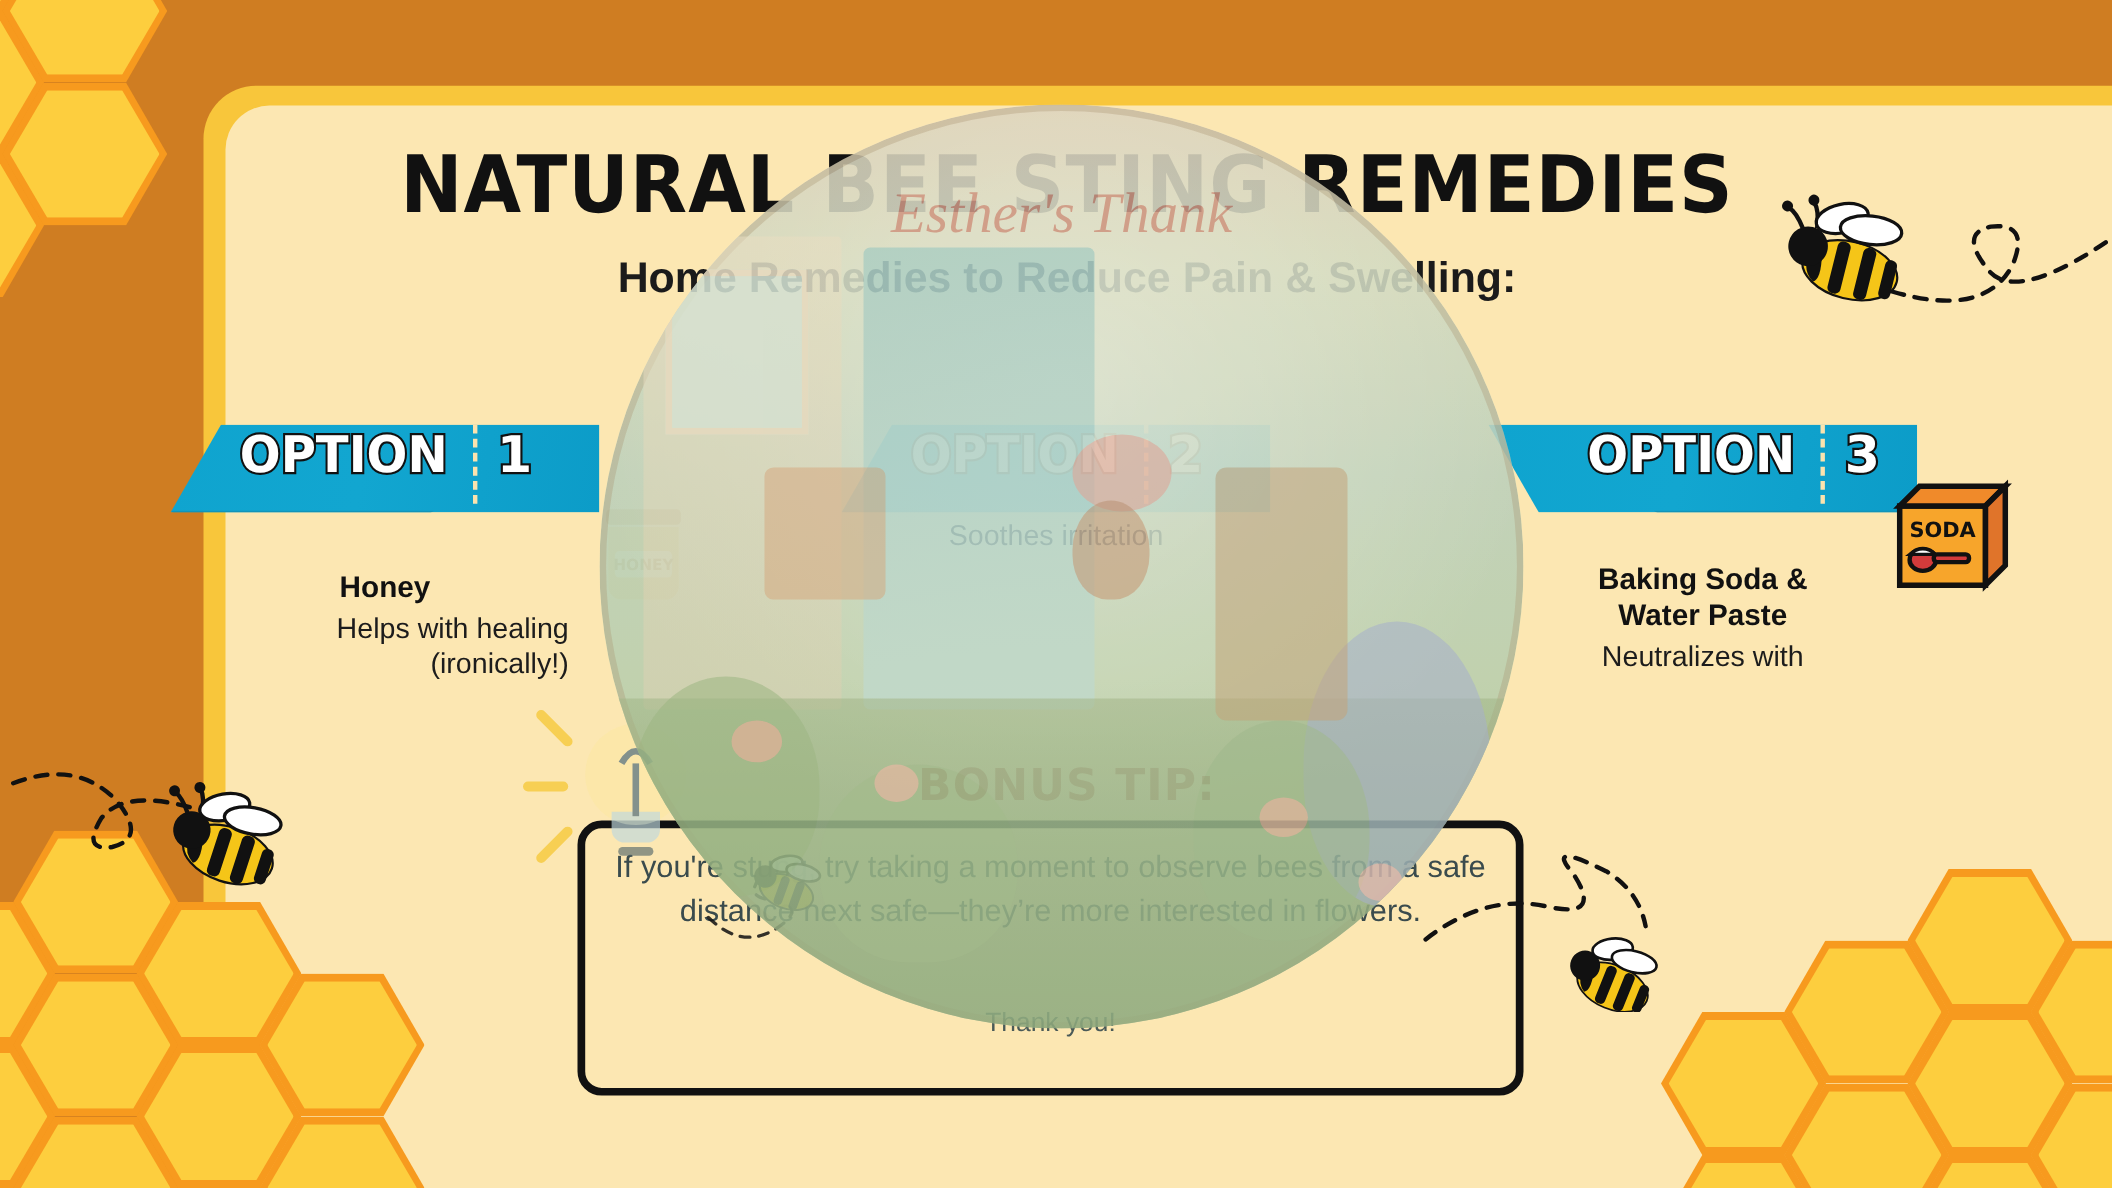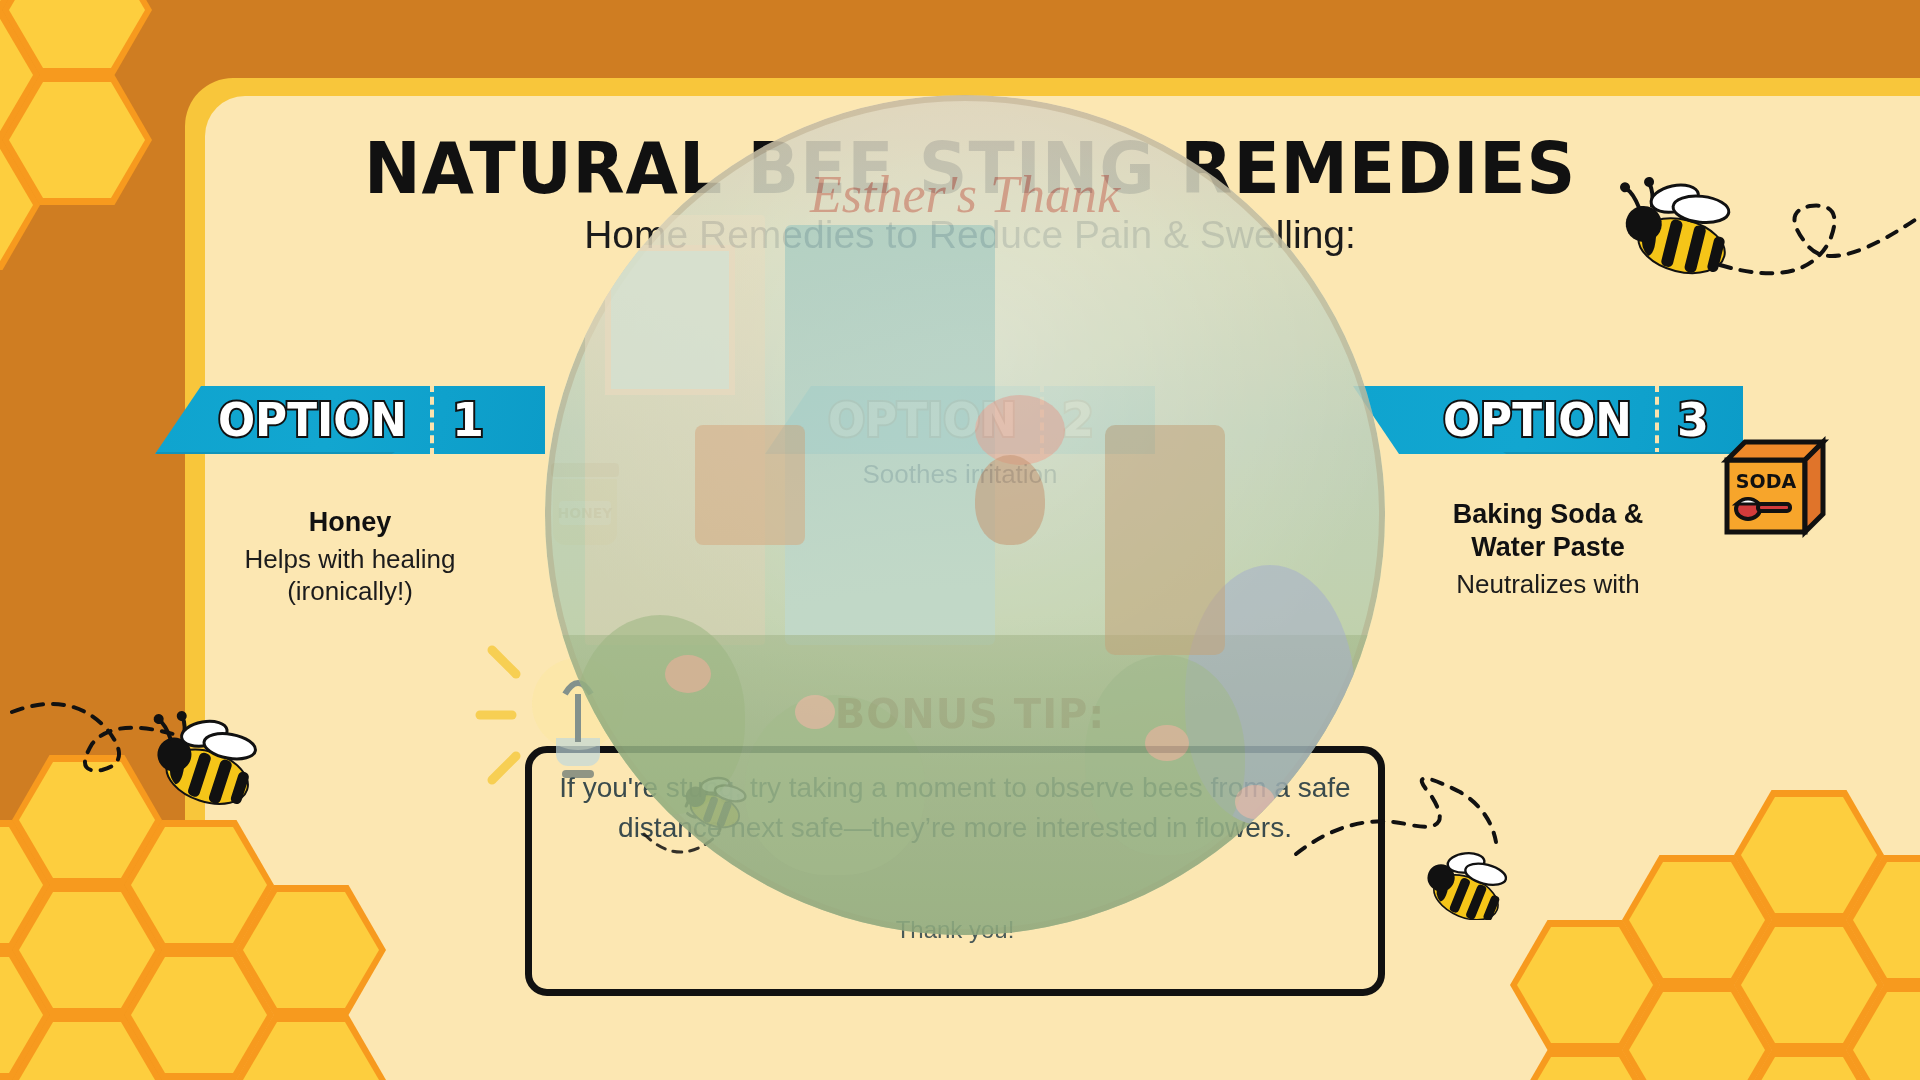--- a/index.html
+++ b/index.html
@@ -50,32 +50,32 @@
     text-align:center;
     font-family:"DejaVu Sans", sans-serif;
     font-weight:800;
     font-size:72px;
     letter-spacing:1px;
     color:#111;
     transform:scaleX(0.94);
     text-transform:uppercase;
   }
   .subtitle {
-    position:absolute; left:0; top:117px; width:1530px;
+    position:absolute; left:0; top:135px; width:1530px;
     text-align:center;
-    font-size:39px; font-weight:400; color:#1b1b1b;
+    font-size:39px; font-weight:700; color:#1b1b1b;
   }
 
   
   .optwrap { position:absolute; width:380px; }
   .ribbon {
-    position:relative; height:68px;
+    position:relative; height:80px;
     background:linear-gradient(100deg,#0FA4CF 0%,#12A6D0 45%,#0C9CC8 100%);
     clip-path:polygon(46px 0, 100% 0, 100% 100%, 0 100%);
-    display:flex; align-items:center;
+    display:flex; align-items:flex-start;
   }
   .ribbon.flip { clip-path:polygon(0 0, 100% 0, 100% 100%, 46px 100%); }
   .ribbon .tail {
     position:absolute; left:0; bottom:-40px; width:240px; height:42px;
     background:linear-gradient(180deg,#1193B8,#1CA9CE);
     clip-path:polygon(0 0, 100% 0, 72% 100%, 18% 100%);
   }
   .ribbon.flip .tail { left:auto; right:0; clip-path:polygon(0 0, 100% 0, 82% 100%, 28% 100%); }
 
   .opt-label {
@@ -226,21 +226,21 @@
     <div class="subtitle">Home Remedies to Reduce Pain &amp; Swelling:</div>
 
     <div class="optwrap" style="left:-50px; top:290px; width:390px;">
       <div class="ribbon">
         <div class="tail"></div>
         <span class="opt-label" style="margin-left:58px;">OPTION</span>
         <span class="dashdiv"></span>
         <span class="opt-num">1</span>
       </div>
       <div class="opt-title" style="margin-top:52px;">Honey</div>
-      <div class="opt-desc" style="padding:0 28px;">Helps with healing (ironically!)</div>
+      <div class="opt-desc" style="padding:0 28px;text-align:right;">Helps with healing (ironically!)</div>
     </div>
 
     <div class="optwrap" style="left:560px; top:290px; width:390px;">
       <div class="ribbon" style="opacity:.45;">
         <div class="tail"></div>
         <span class="opt-label" style="margin-left:58px;">OPTION</span>
         <span class="dashdiv"></span>
         <span class="opt-num">2</span>
       </div>
       <div class="opt-desc" style="padding:0 18px;">Soothes irritation</div>

